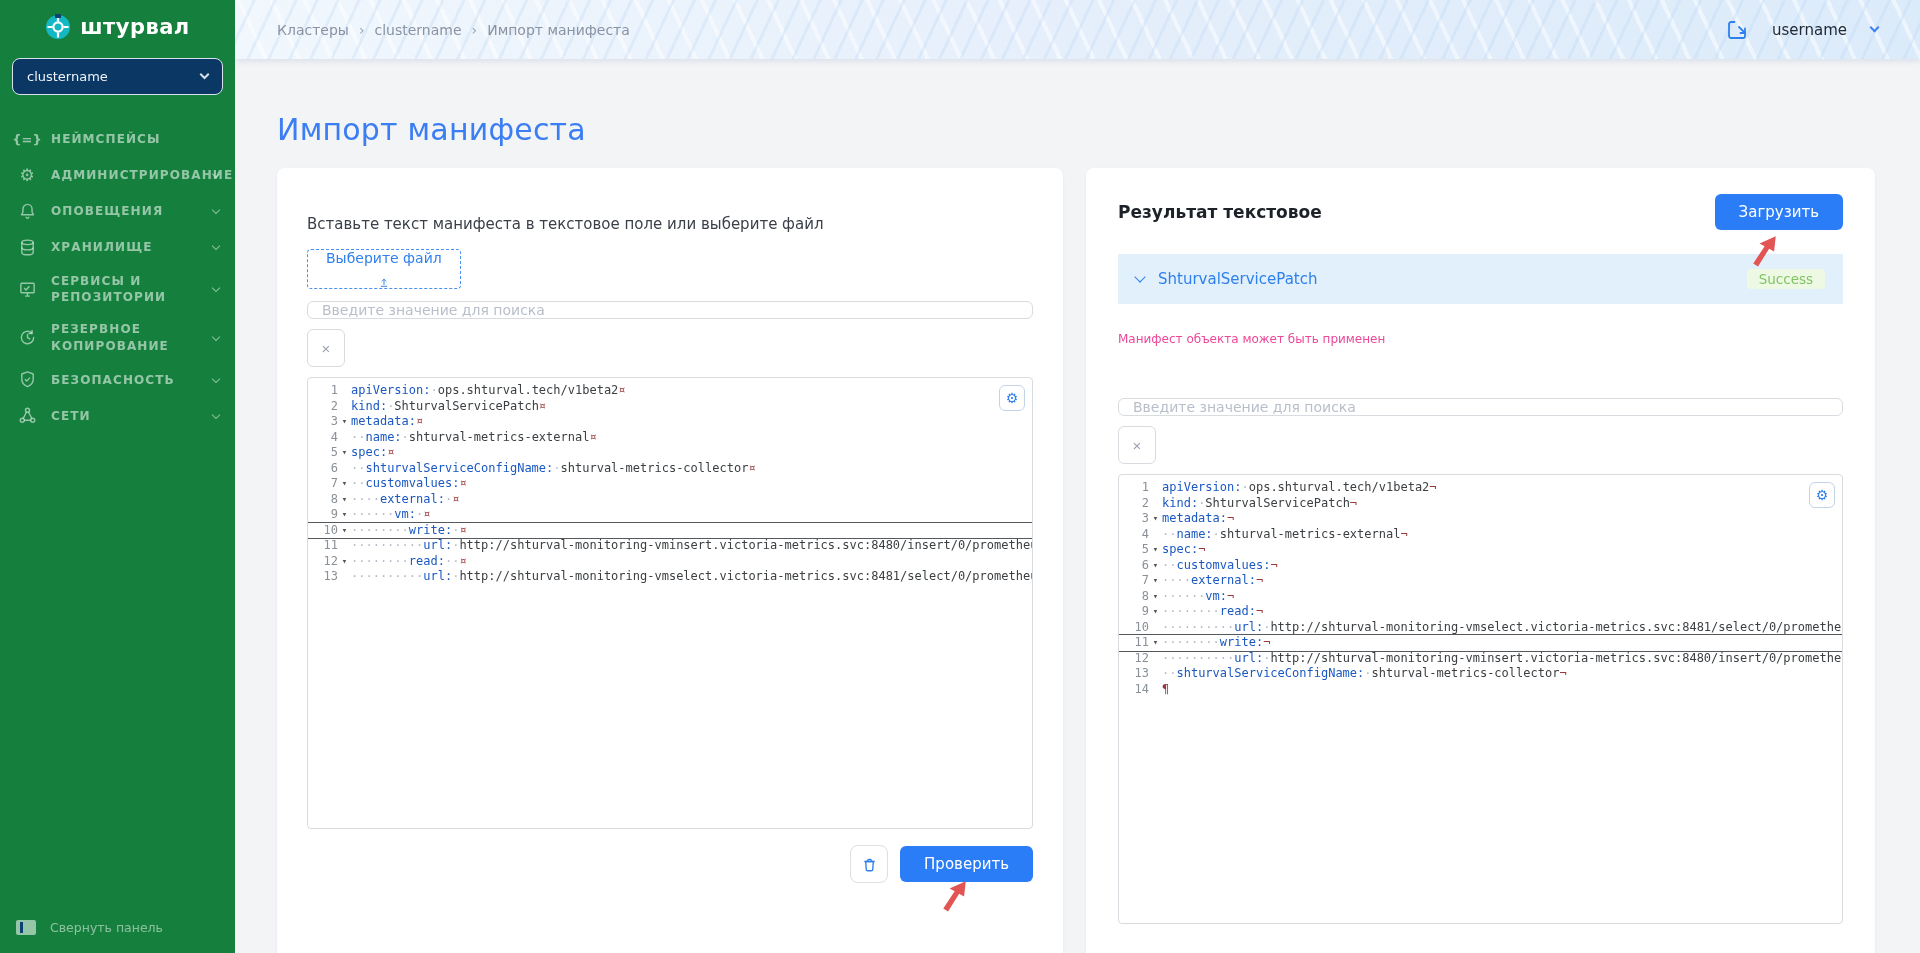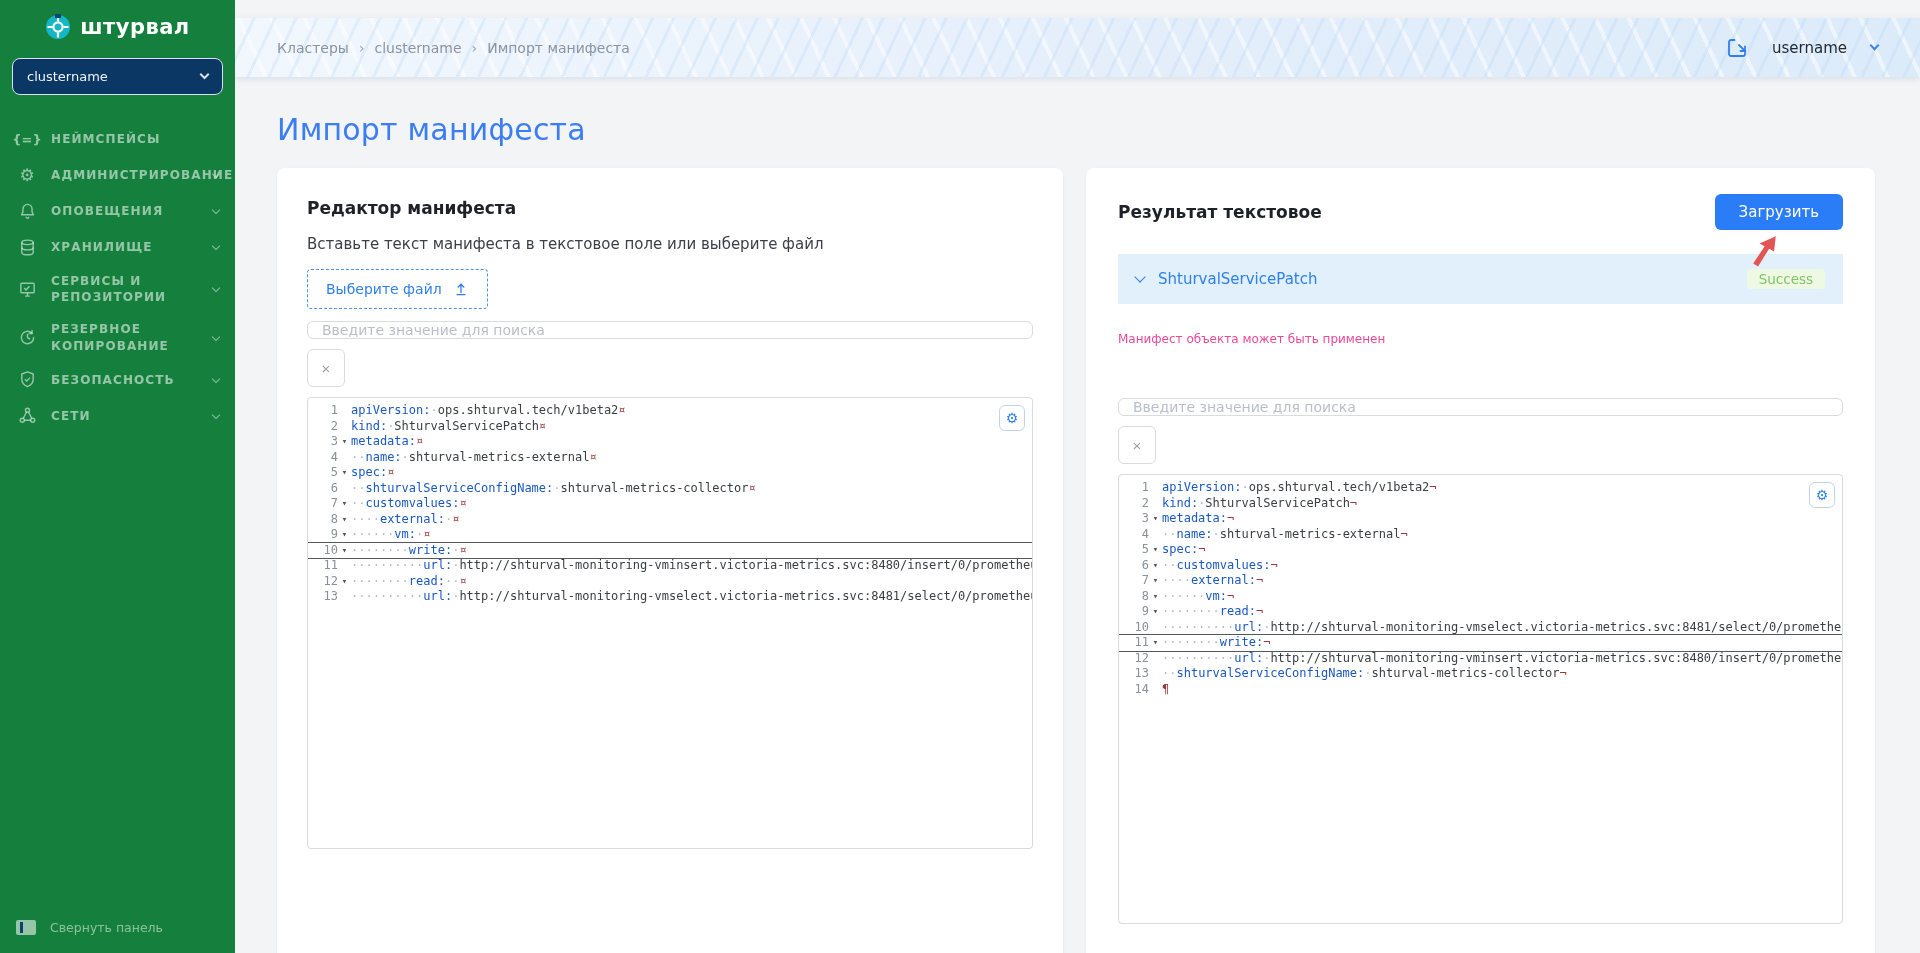--- a/index.html
+++ b/index.html
@@ -19,21 +19,21 @@
   .nav-item .nav-ic { width:22px; min-width:22px; display:flex; align-items:center; justify-content:center; font-size:15px; }
   .nav-item .nav-ic svg { stroke:rgba(255,255,255,0.55); }
   .nav-label { font-size:12px; font-weight:600; letter-spacing:1.1px; line-height:1.35; max-width:148px; }
   .nav-chev { width:6px; height:6px; border-right:1.6px solid rgba(255,255,255,0.5); border-bottom:1.6px solid rgba(255,255,255,0.5); transform:rotate(45deg); margin-left:auto; margin-top:-2px; }
   .collapse-row { margin-top:auto; display:flex; align-items:center; gap:14px; padding:14px 16px 18px; color:rgba(255,255,255,0.5); cursor:pointer; }
   .collapse-row .cl-ic { width:20px; height:15px; border-radius:2px; background:rgba(255,255,255,0.55); position:relative; }
   .collapse-row .cl-ic::after { content:""; position:absolute; left:4px; top:2px; width:3px; height:11px; background:#0d4173; }
   .collapse-label { font-size:12.5px; }
 
   
-  .topbar { position:absolute; left:235px; top:18px; width:1685px; height:59px; background:linear-gradient(90deg,#f1f7fd,#e4eefb 55%,#dcebfa);
+  .topbar { position:absolute; left:235px; top:0; width:1685px; height:59px; background:linear-gradient(90deg,#f1f7fd,#e4eefb 55%,#dcebfa);
     box-shadow:0 2px 6px rgba(140,160,190,0.25); z-index:4; display:flex; align-items:center; }
   .topbar::before { content:""; position:absolute; inset:0;
     background:repeating-linear-gradient(115deg, rgba(255,255,255,0) 0 16px, rgba(186,214,244,0.30) 16px 19px),
                repeating-linear-gradient(65deg, rgba(255,255,255,0) 0 26px, rgba(255,255,255,0.5) 26px 30px); }
   .breadcrumb { position:relative; margin-left:42px; display:flex; align-items:center; gap:10px; font-size:14px; color:#8a93a3; }
   .breadcrumb .crumb { cursor:pointer; }
   .breadcrumb .sep { color:#9aa3b2; font-size:14px; }
   .user-zone { position:relative; margin-left:auto; margin-right:42px; display:flex; align-items:center; gap:24px; }
   .export-ic { width:22px; height:22px; cursor:pointer; display:flex; }
   .user-name { font-size:15px; color:#222a36; cursor:pointer; }
@@ -41,21 +41,21 @@
 
   
   .page-title { position:absolute; left:277px; top:112px; font-size:30px; font-weight:500; color:#3b7df2; letter-spacing:0.2px; }
   .card { position:absolute; top:168px; background:#fff; border-radius:8px; box-shadow:0 1px 3px rgba(25,40,70,0.06); }
   .card-left  { left:277px;  width:786px; height:810px; padding:30px; }
   .card-right { left:1086px; width:789px; height:810px; padding:26px 32px 0; }
   .card h2 { font-size:17px; font-weight:600; color:#1d2128; }
   .hint-text { margin-top:17px; font-size:15px; color:#3a3f48; }
 
   .file-btn { margin-top:16px; display:inline-flex; align-items:center; gap:11px; height:40px; padding:0 18px;
-    background:#fff; border:1px dashed #4a90f0; border-radius:4px; color:#2f80ed; font-size:14px; cursor:pointer; font-family:inherit; }
+    background:#fff; border:1px dashed #4a90f0; border-radius:4px; color:#2f80ed; font-size:14px; cursor:pointer; font-family:inherit;flex-direction:column; }
   .file-btn svg { stroke:#2f80ed; }
 
   .search-row { margin-top:12px; display:flex; gap:10px;flex-direction:column; }
   .search-input { flex:1; height:38px; border:1px solid #d8dbe0; border-radius:6px; padding:0 14px; font-size:14px; color:#333; font-family:inherit; outline:none; }
   .search-input::placeholder { color:#b8bfca; }
   .clear-btn { width:38px; height:38px; border:1px solid #d8dbe0; border-radius:6px; background:#fff; color:#9aa1ad; font-size:15px; cursor:pointer; line-height:1; }
 
   
   .editor { position:relative; margin-top:10px; border:1px solid #d8dbe0; border-radius:4px; background:#fff; overflow:hidden;
     font-family:"DejaVu Sans Mono","Liberation Mono",monospace; font-size:12px; }
@@ -216,21 +216,20 @@
           </svg>
       </span>
       <span class="user-name">username</span>
       <span class="user-chev"></span>
     </div>
   </header>
 
   <h1 class="page-title">Импорт манифеста</h1>
 
   <section class="card card-left">
-    <h2>Редактор манифеста</h2>
     <p class="hint-text">Вставьте текст манифеста в текстовое поле или выберите файл</p>
     <button class="file-btn">
       <span>Выберите файл</span>
       <svg width="16" height="16" viewBox="0 0 20 20" fill="none" stroke-width="1.7" stroke-linecap="round" stroke-linejoin="round">
           <path d="M10 14V4"></path>
           <path d="M6.5 7.5L10 4l3.5 3.5"></path>
           <path d="M5 17h10"></path>
         </svg>
     </button>
     <div class="search-row">
@@ -247,20 +246,33 @@
           <div class="code-line"><span class="ln">5</span><span class="fold">▾</span><span class="code-text"><span class="k">spec:</span><span class="e">¤</span></span></div>
           <div class="code-line"><span class="ln">6</span><span class="fold"></span><span class="code-text"><span class="w">··</span><span class="k">shturvalServiceConfigName:</span><span class="w">·</span><span class="v">shturval-metrics-collector</span><span class="e">¤</span></span></div>
           <div class="code-line"><span class="ln">7</span><span class="fold">▾</span><span class="code-text"><span class="w">··</span><span class="k">customvalues:</span><span class="e">¤</span></span></div>
           <div class="code-line"><span class="ln">8</span><span class="fold">▾</span><span class="code-text"><span class="w">····</span><span class="k">external:</span><span class="w">·</span><span class="e">¤</span></span></div>
           <div class="code-line"><span class="ln">9</span><span class="fold">▾</span><span class="code-text"><span class="w">······</span><span class="k">vm:</span><span class="w">·</span><span class="e">¤</span></span></div>
           <div class="code-line active"><span class="ln">10</span><span class="fold">▾</span><span class="code-text"><span class="w">········</span><span class="k">write:</span><span class="w">·</span><span class="e">¤</span></span></div>
           <div class="code-line"><span class="ln">11</span><span class="fold"></span><span class="code-text"><span class="w">··········</span><span class="k">url:</span><span class="w">·</span><span class="v">http://shturval-monitoring-vminsert.victoria-metrics.svc:8480/insert/0/prometheus/</span></span></div>
           <div class="code-line"><span class="ln">12</span><span class="fold">▾</span><span class="code-text"><span class="w">········</span><span class="k">read:</span><span class="w">··</span><span class="e">¤</span></span></div>
           <div class="code-line"><span class="ln">13</span><span class="fold"></span><span class="code-text"><span class="w">··········</span><span class="k">url:</span><span class="w">·</span><span class="v">http://shturval-monitoring-vmselect.victoria-metrics.svc:8481/select/0/prometheus/</span></span></div>
         </div>
+    </div>
+    <div class="actions">
+      <button class="trash-btn">
+        <svg width="17" height="17" viewBox="0 0 20 20" fill="none" stroke="#2f80ed" stroke-width="1.6" stroke-linecap="round" stroke-linejoin="round">
+            <path d="M5.5 6.5h9L13.8 16a1.5 1.5 0 0 1-1.5 1.3H7.7A1.5 1.5 0 0 1 6.2 16z"></path>
+            <path d="M4.5 6.5h11"></path>
+            <path d="M8 6.3V5a1 1 0 0 1 1-1h2a1 1 0 0 1 1 1v1.3"></path>
+          </svg>
+      </button>
+      <button class="primary-btn">Проверить</button>
+      <svg class="annot-arrow arrow-check" viewBox="0 0 24 24">
+          <path fill="#e25555" d="M20.5 1.5l-10.8 4.9 3.4 1.7-7.6 11.6 3.2 1.9 7.4-11.8 3.3 1.8z"></path>
+        </svg>
     </div>
   </section>
 
   <section class="card card-right">
     <div class="head-row">
       <h2>Результат текстовое</h2>
       <button class="primary-btn">Загрузить</button>
       <svg class="annot-arrow arrow-upload" viewBox="0 0 24 24">
           <path fill="#e25555" d="M20.5 1.5l-10.8 4.9 3.4 1.7-7.6 11.6 3.2 1.9 7.4-11.8 3.3 1.8z"></path>
         </svg>

